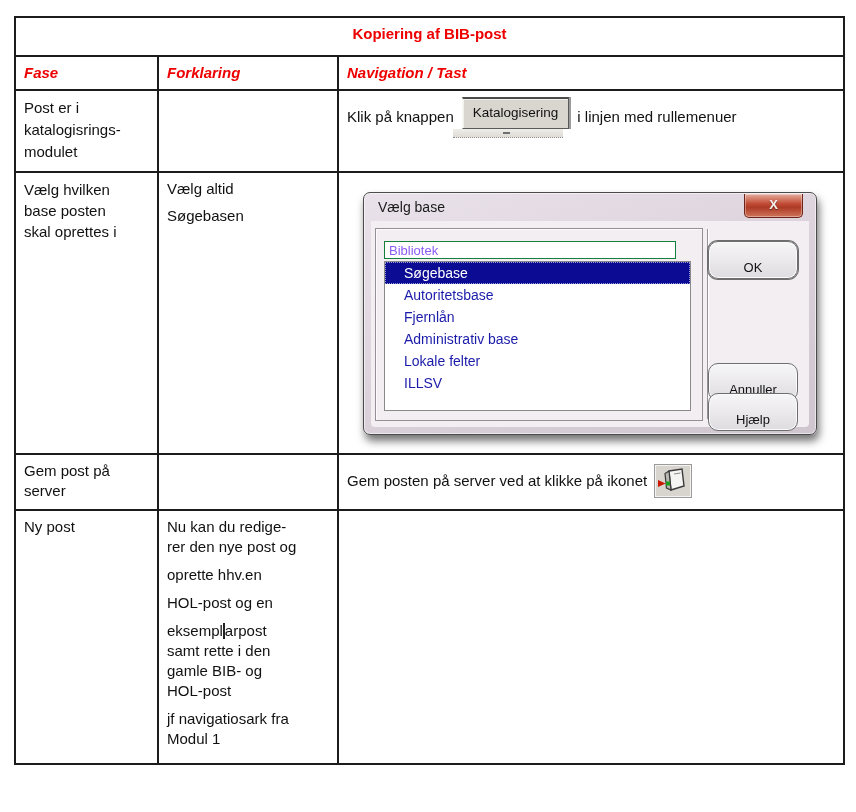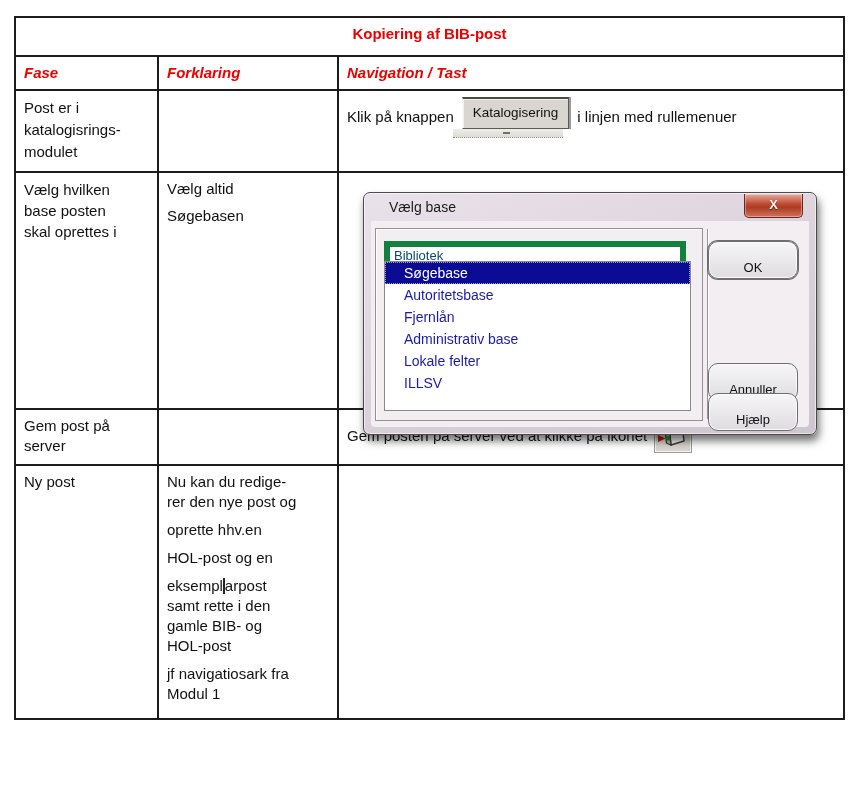--- a/index.html
+++ b/index.html
@@ -46,43 +46,43 @@
   .caret{display:inline-block;width:2px;height:16px;background:#222;vertical-align:-3px;}
   
   td.dialog-cell{position:relative;}
   .dialog{
     position:absolute;left:24px;top:19px;width:452px;height:241px;
     background:linear-gradient(160deg,#eae2ea 0%,#d9cfd9 60%,#cfc5cf 100%);
     border:1px solid #4b4b4b;border-radius:7px;
     box-shadow:2px 6px 8px rgba(0,0,0,0.55), inset 0 0 0 1px rgba(255,255,255,0.55);
   }
   .dlg-titlebar{
-    position:absolute;left:11px;top:0;right:0;height:28px;
+    position:absolute;left:0;top:0;right:0;height:28px;
     font-size:14px;color:#1a1a1a;line-height:28px;padding-left:14px;
   }
   .dlg-close{
     position:absolute;top:1px;right:13px;width:57px;height:23px;
     background:linear-gradient(#e5ae9f 0%,#c24c36 42%,#ad3a25 58%,#cf7459 100%);
     border:1px solid #6e2418;border-top:none;border-radius:0 0 5px 5px;
     color:#f7efee;font-weight:bold;font-size:13px;text-align:center;line-height:22px;
     box-shadow:inset 0 0 0 1px rgba(255,255,255,0.35);cursor:default;
     text-shadow:0 1px 1px rgba(0,0,0,0.45);
   }
   .dlg-client{
     position:absolute;left:7px;right:7px;top:28px;bottom:7px;
     background:#f2eef2;border-radius:0 0 4px 4px;
   }
   .dlg-panel{
     position:absolute;left:4px;top:7px;width:326px;bottom:6px;
     border:1px solid #978f97;box-shadow:inset 1px 1px 0 #fdfcfd;
   }
   .dlg-input{
     position:absolute;left:8px;top:12px;width:282px;height:16px;
-    border:6px solid #15803d;background:#ffffff;font-family:"Liberation Sans",sans-serif;
-    font-size:13px;color:#0c4a6e;padding:0 4px;
+    border:1px solid #15803d;background:#ffffff;font-family:"Liberation Sans",sans-serif;
+    font-size:13px;color:#8b5cf6;padding:0 4px;
   }
   .dlg-list{
     position:absolute;left:8px;top:32px;width:305px;bottom:9px;
     border:1px solid #8a8a8a;background:#ffffff;overflow:hidden;
   }
   .dlg-item{
     height:22px;line-height:22px;padding-left:19px;font-size:14px;color:#1b1baa;cursor:default;
   }
   .dlg-item.selected{
     background:#0b0b93;color:#ffffff;outline:1px dotted #9b9bd6;outline-offset:-1px;
@@ -124,21 +124,21 @@
     <td>
       <div class="narrow" style="line-height:22px">Post er i katalogisrings-modulet</div>
     </td>
     <td></td>
     <td class="navcell-mid">
       <span>Klik på knappen</span><span class="btn-shot"><span class="shot-btn">Katalogisering</span><span class="shot-frag"></span></span><span>i linjen med rullemenuer</span>
     </td>
   </tr>
 
 
-  <tr style="height:237px">
+  <tr style="height:282px">
     <td>
       <div class="narrow" style="width:104px;line-height:21px">Vælg hvilken base posten skal oprettes i</div>
     </td>
     <td>
       <div class="fork-gap">Vælg altid</div>
       <div>Søgebasen</div>
     </td>
     <td class="dialog-cell">
 
       <div class="dialog">

